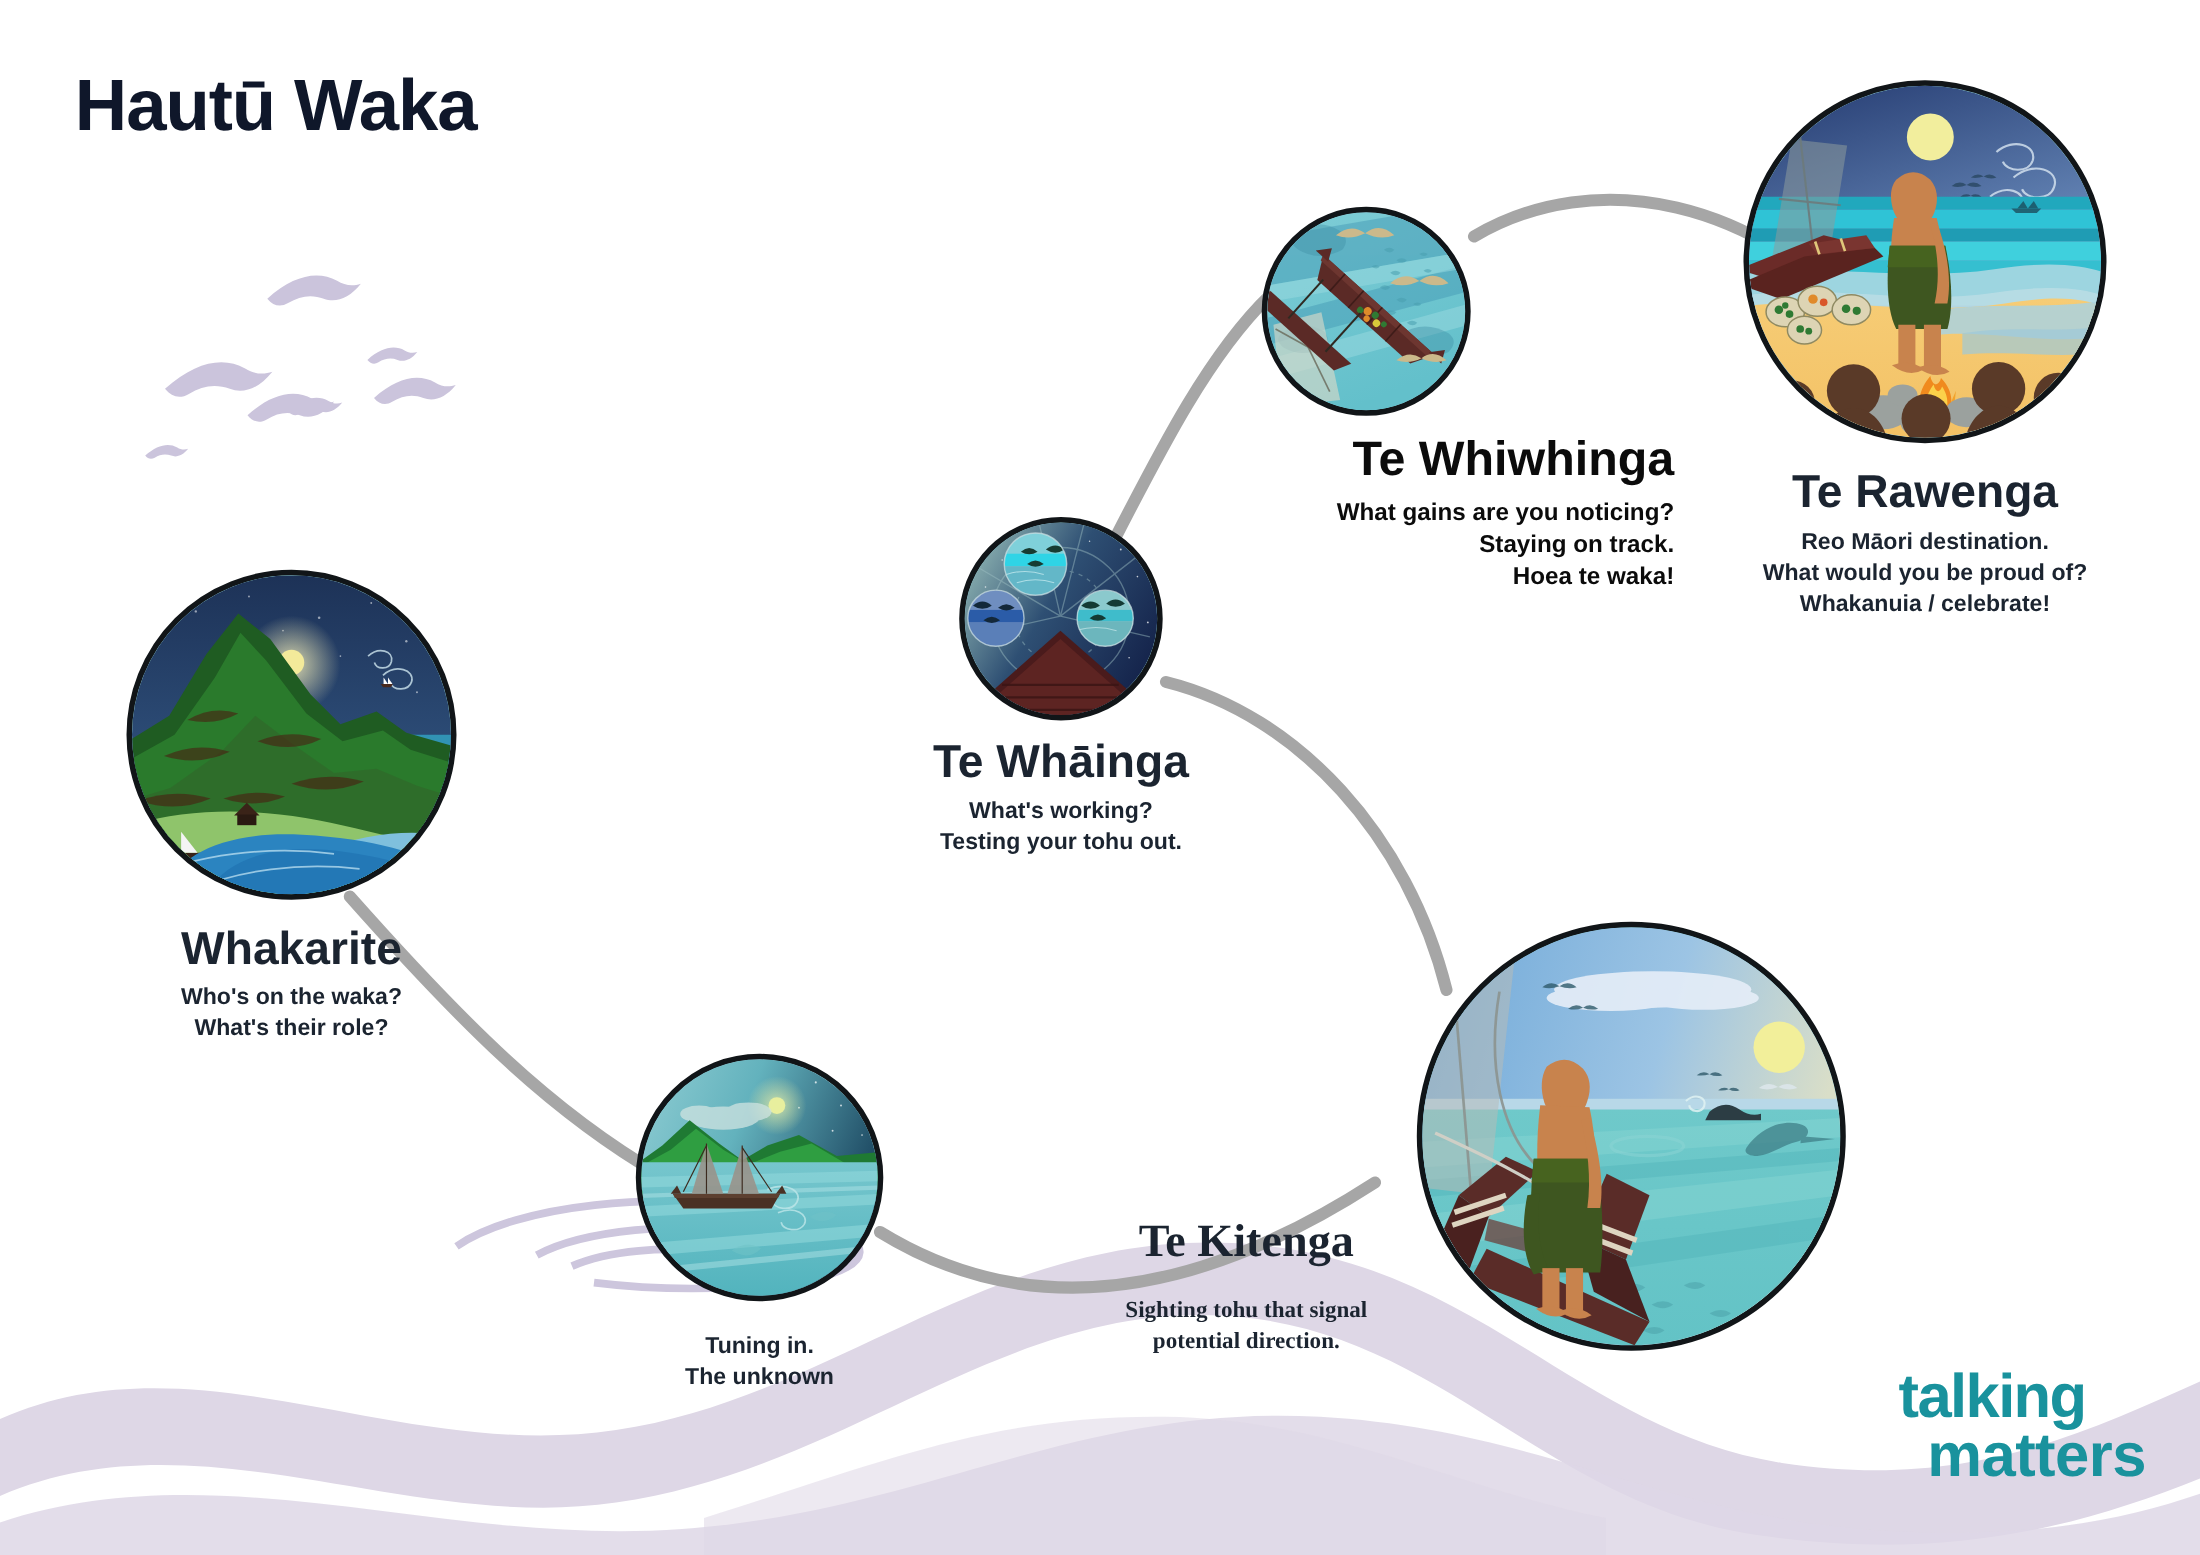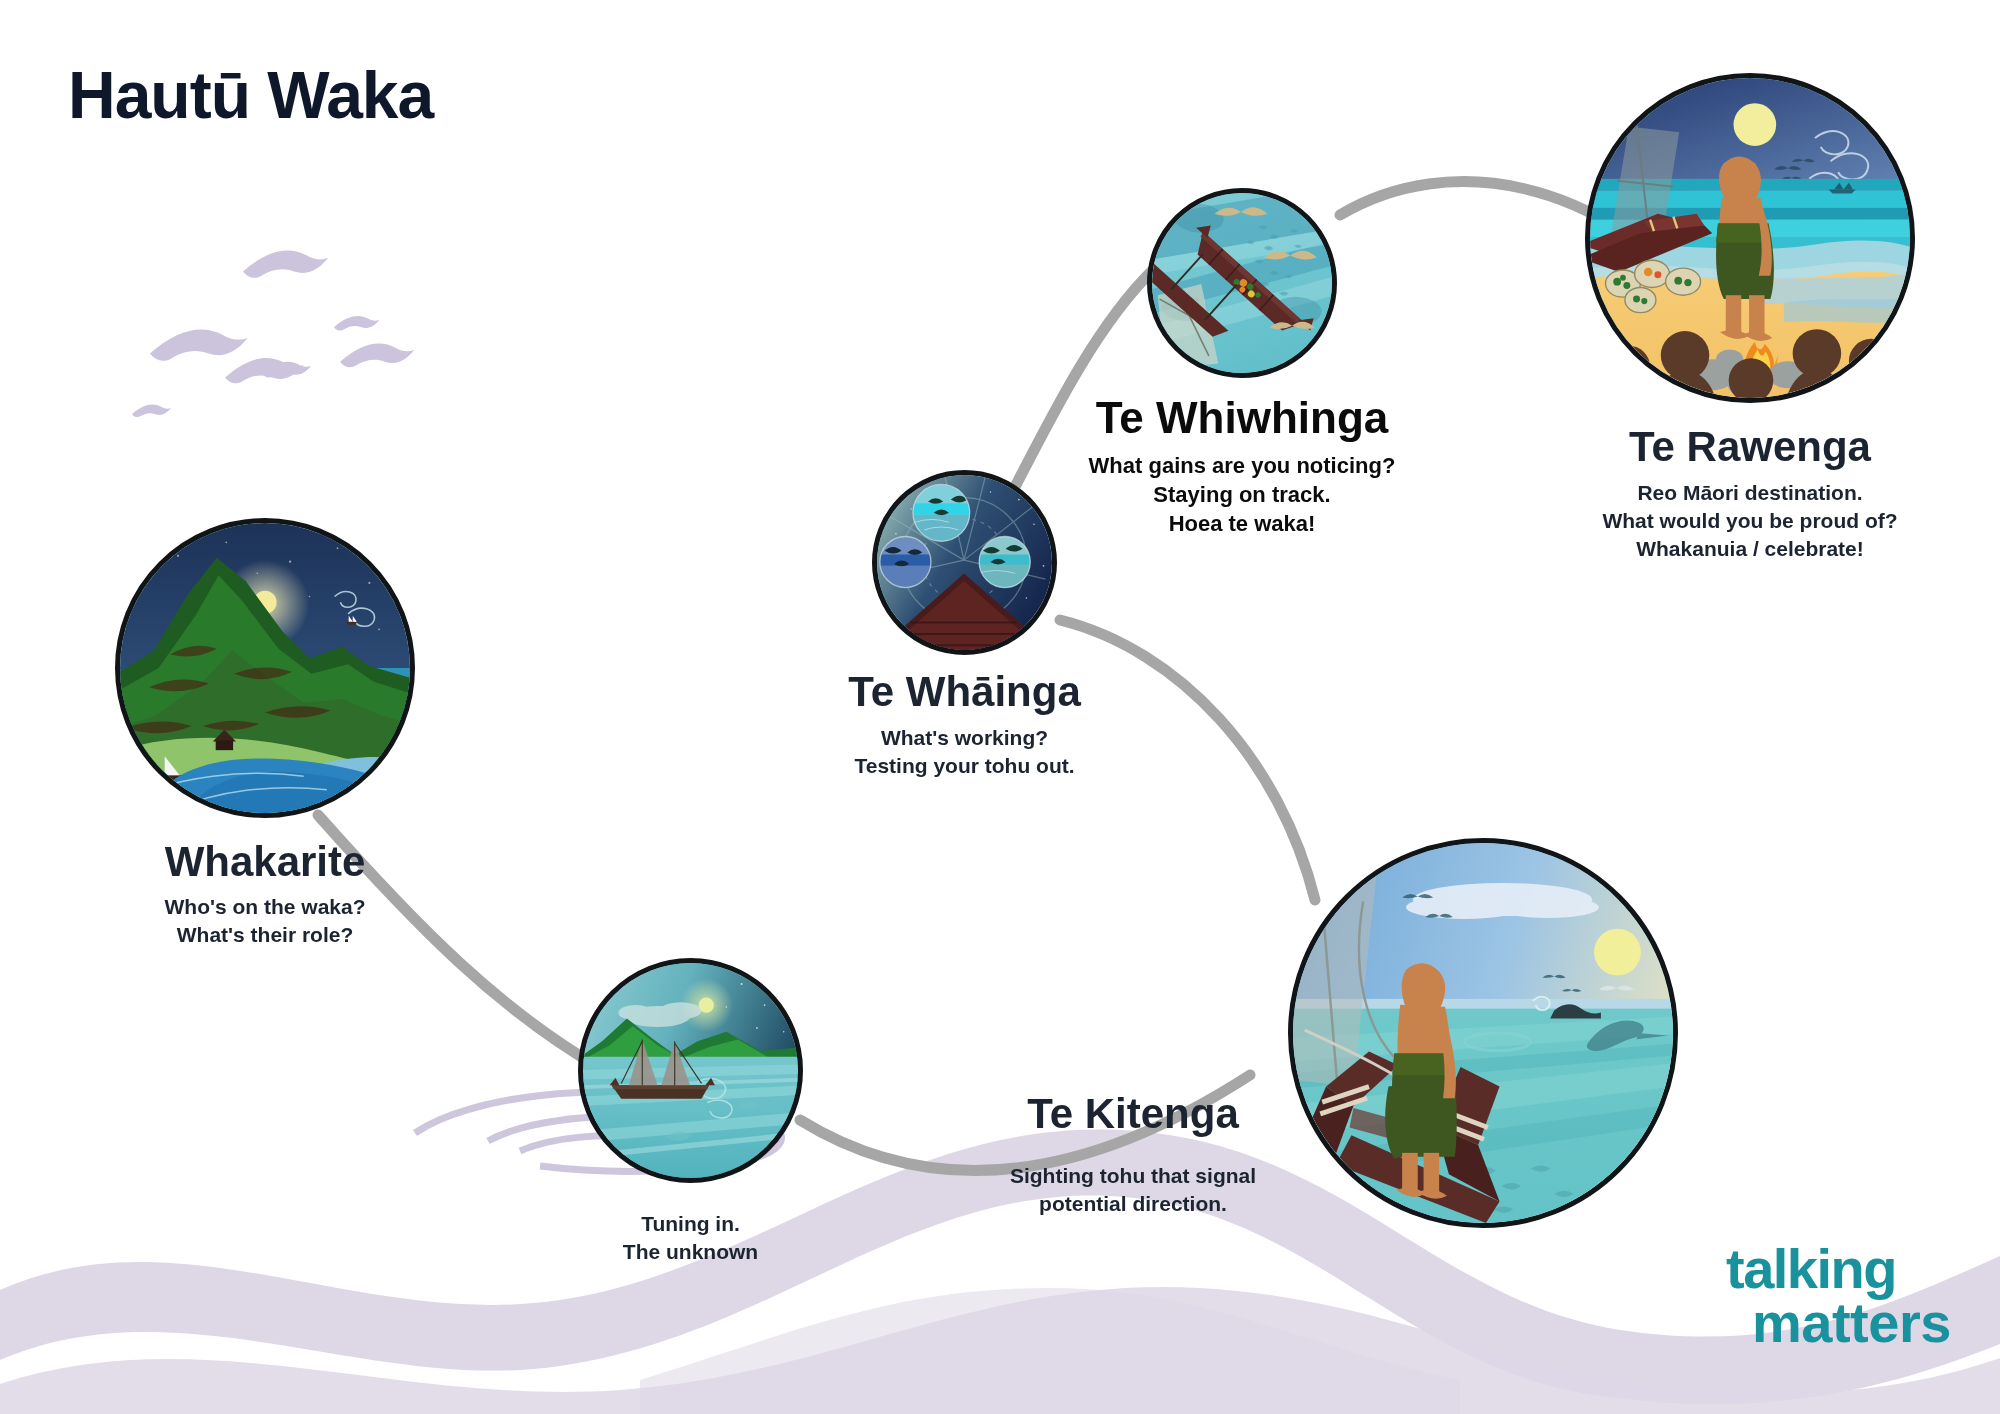--- a/index.html
+++ b/index.html
@@ -43,31 +43,31 @@
   #node-whakarite .caption{left:-85px;top:322px;width:470px;}
   #node-whakarite .stage-name{font-size:42px;}
   #node-whakarite .stage-desc{font-size:21px;margin-top:9px;}
 
   #node-te-rapunga .bubble{left:0;top:0;width:225px;height:225px;}
   #node-te-rapunga .caption{left:-115px;top:243px;width:455px;}
   #node-te-rapunga .stage-name{font-size:38px;}
   #node-te-rapunga .stage-desc{font-size:21px;margin-top:9px;}
 
   #node-te-kitenga .bubble{left:0;top:0;width:390px;height:390px;}
-  #node-te-kitenga .caption{left:-355px;top:254px;width:400px;}
+  #node-te-kitenga .caption{left:-355px;top:269px;width:400px;font-family:Liberation Serif, serif;}
   #node-te-kitenga .stage-name{font-size:42px;}
   #node-te-kitenga .stage-desc{font-size:21px;margin-top:26px;}
 
   #node-te-whainga .bubble{left:0;top:0;width:185px;height:185px;}
   #node-te-whainga .caption{left:-160px;top:200px;width:505px;}
   #node-te-whainga .stage-name{font-size:42px;}
   #node-te-whainga .stage-desc{font-size:21px;margin-top:10px;}
 
   #node-te-whiwhinga .bubble{left:0;top:0;width:190px;height:190px;}
-  #node-te-whiwhinga .caption{left:-185px;top:207px;width:560px;}
+  #node-te-whiwhinga .caption{left:-185px;top:207px;width:560px;text-align:right;}
   #node-te-whiwhinga .stage-name{font-size:44px;}
   #node-te-whiwhinga .stage-desc{font-size:22px;margin-top:10px;}
 
   #node-te-rawenga .bubble{left:0;top:0;width:330px;height:330px;}
   #node-te-rawenga .caption{left:-95px;top:352px;width:520px;}
   #node-te-rawenga .stage-name{font-size:42px;}
   #node-te-rawenga .stage-desc{font-size:21px;margin-top:10px;}
 
   .bubble svg{display:block;width:100%;height:100%;}
 

